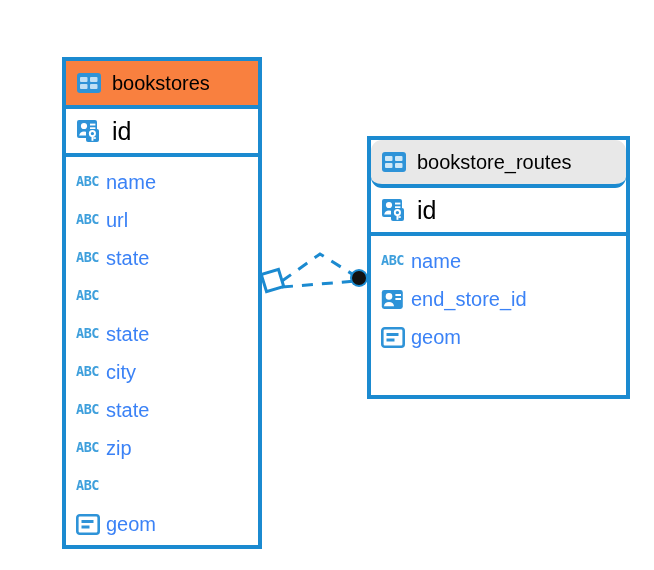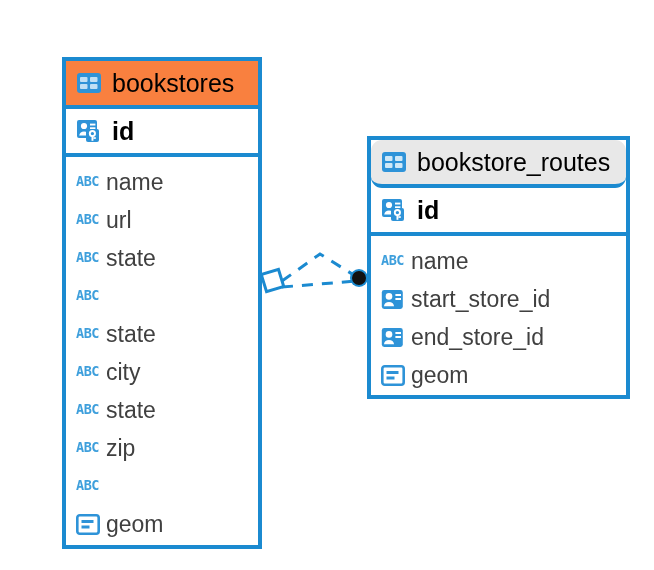--- a/index.html
+++ b/index.html
@@ -37,57 +37,57 @@
     display: flex;
     align-items: center;
     gap: 10px;
     padding: 0 10px;
     border-bottom: 4px solid #1b8ad0;
   }
   .entity-header.accent { background: #f9803f; }
   .entity-header.neutral { background: #e8e8e8; border-radius: 11px; }
 
   .entity-title {
-    font-size: 25px;
+    font-size: 20px;
     color: #000000;
     line-height: 1;
     white-space: nowrap;
   }
 
   .pk-row {
     box-sizing: border-box;
     height: 48px;
     display: flex;
     align-items: center;
     gap: 10px;
     padding: 0 10px;
     background: #ffffff;
     border-bottom: 4px solid #1b8ad0;
   }
   .pk-label {
     font-size: 25px;
-    font-weight: bold;
+    font-weight: normal;
     color: #000000;
     line-height: 1;
   }
 
   .field-list {
     padding: 6px 0 8px 0;
   }
   .field-row {
     box-sizing: border-box;
     height: 38px;
     display: flex;
     align-items: center;
     gap: 0;
     padding: 0 10px;
   }
   .field-label {
-    font-size: 23px;
-    color: #404040;
+    font-size: 20px;
+    color: #3b82f6;
     line-height: 1;
     white-space: nowrap;
   }
 
   
   .icon {
     flex: 0 0 auto;
     display: inline-flex;
     align-items: center;
     justify-content: center;
@@ -258,32 +258,20 @@
       <span class="pk-label">id</span>
     </div>
 
     <div class="field-list">
 
       <div class="field-row">
         <span class="icon-abc">ABC</span>
         <span class="field-label">name</span>
       </div>
 
-      <div class="field-row">
-        <span class="icon" style="width:30px;justify-content:flex-start;">
-          <svg width="23" height="21" viewBox="0 0 23 21">
-            <rect x="0.8" y="1" width="21" height="19" rx="2.4" fill="#2e93d8"></rect>
-            <circle cx="8" cy="7.4" r="3.3" fill="#ffffff"></circle>
-            <path d="M2.9 17.3a5.2 5.2 0 0 1 10.2 0z" fill="#ffffff"></path>
-            <rect x="14.4" y="5" width="5.6" height="2" fill="#ffffff"></rect>
-            <rect x="14.4" y="9" width="5.6" height="2" fill="#ffffff"></rect>
-          </svg>
-        </span>
-        <span class="field-label">start_store_id</span>
-      </div>
 
       <div class="field-row">
         <span class="icon" style="width:30px;justify-content:flex-start;">
           <svg width="23" height="21" viewBox="0 0 23 21">
             <rect x="0.8" y="1" width="21" height="19" rx="2.4" fill="#2e93d8"></rect>
             <circle cx="8" cy="7.4" r="3.3" fill="#ffffff"></circle>
             <path d="M2.9 17.3a5.2 5.2 0 0 1 10.2 0z" fill="#ffffff"></path>
             <rect x="14.4" y="5" width="5.6" height="2" fill="#ffffff"></rect>
             <rect x="14.4" y="9" width="5.6" height="2" fill="#ffffff"></rect>
           </svg>

